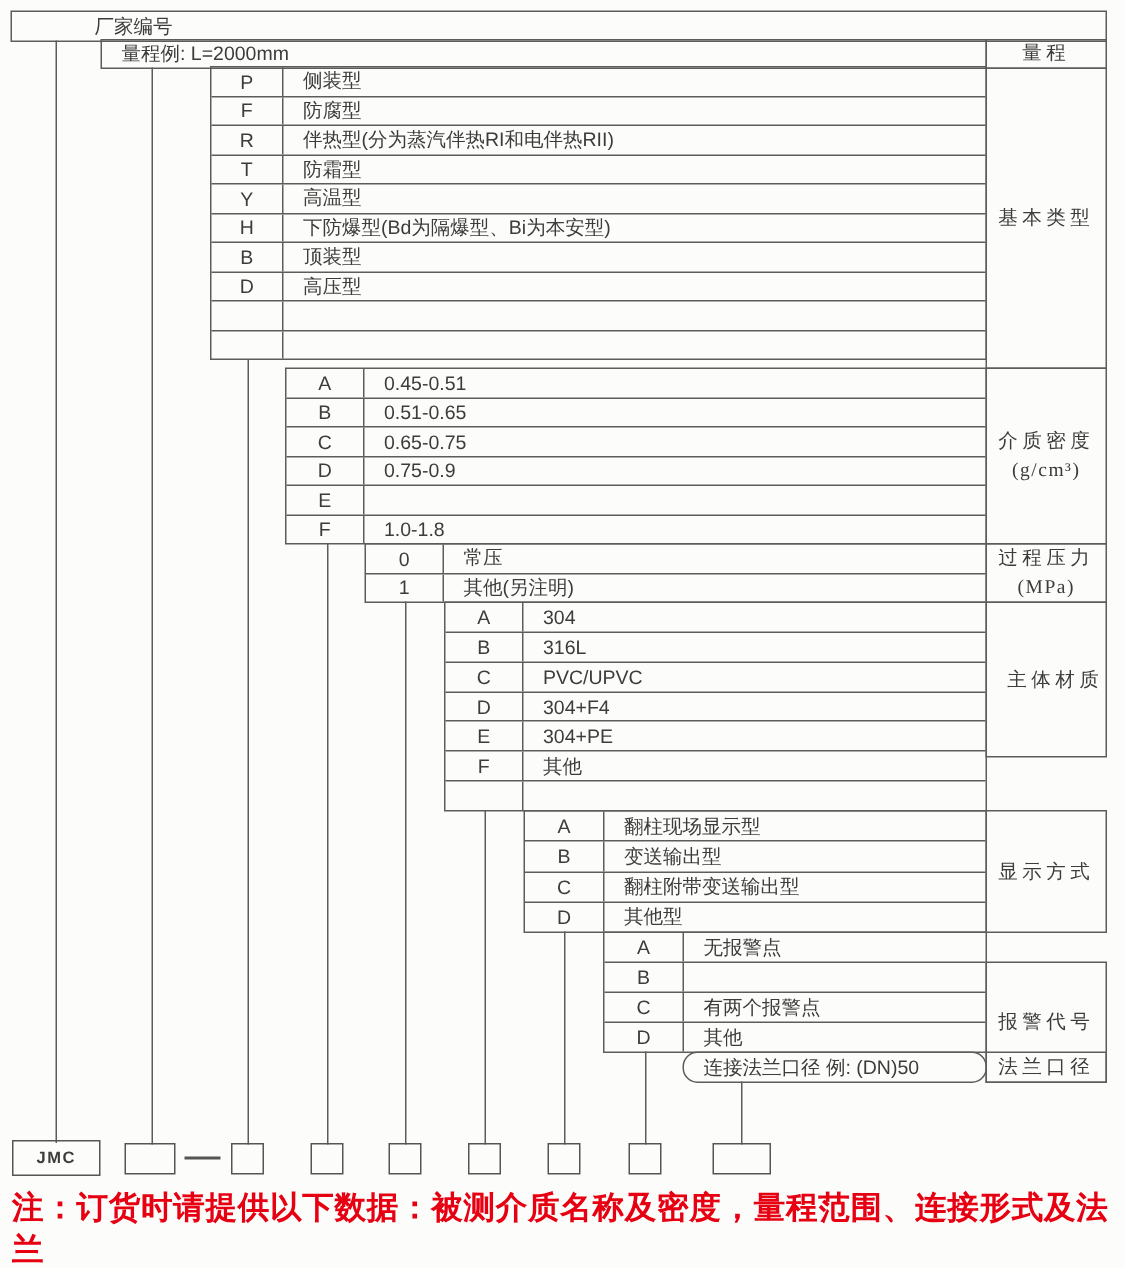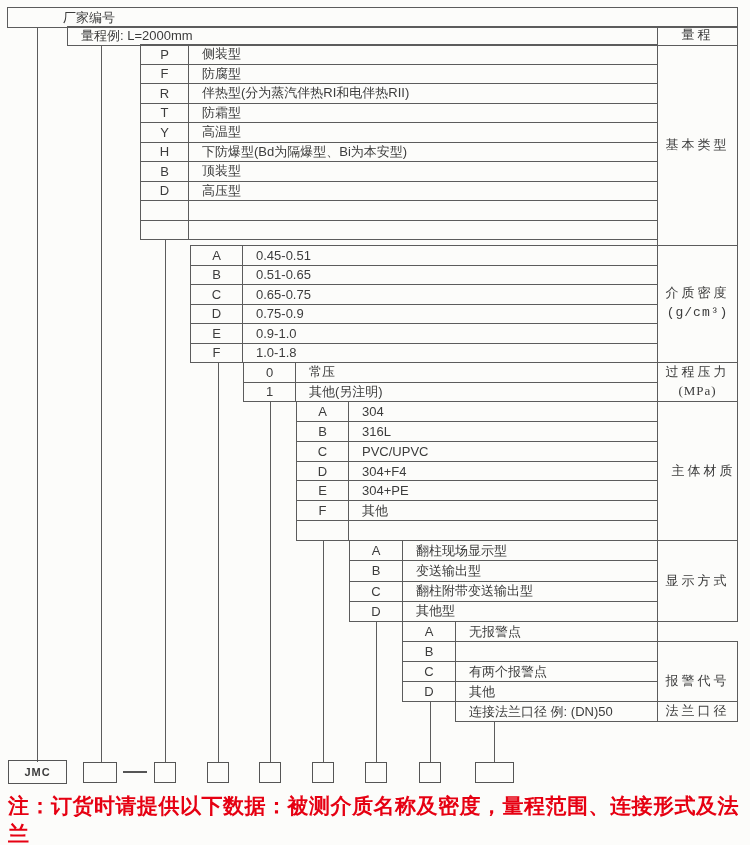--- a/index.html
+++ b/index.html
@@ -114,21 +114,20 @@
         <div class="row">
           <div class="code" style="width: 52px;">C</div>
           <div class="desc">0.65-0.75</div>
         </div>
         <div class="row">
           <div class="code" style="width: 52px;">D</div>
           <div class="desc">0.75-0.9</div>
         </div>
         <div class="row">
           <div class="code" style="width: 52px;">E</div>
-          <div class="desc">0.9-1.0</div>
         </div>
         <div class="row">
           <div class="code" style="width: 52px;">F</div>
           <div class="desc">1.0-1.8</div>
         </div>
       </div>
       <div class="sec" style="left: 243px; top: 362px; width: 415px; height: 40px;">
         <div class="row">
           <div class="code" style="width: 52px;">0</div>
           <div class="desc">常压</div>
@@ -196,42 +195,42 @@
         </div>
         <div class="row">
           <div class="code" style="width: 53px;">C</div>
           <div class="desc">有两个报警点</div>
         </div>
         <div class="row">
           <div class="code" style="width: 53px;">D</div>
           <div class="desc">其他</div>
         </div>
       </div>
-      <div class="sec" style="left: 455px; top: 701px; width: 203px; height: 21px;">
+      <div class="sec" style="left: 455px; top: 701px; width: 203px; height: 21px; border-radius: 10px;">
         <div class="row">
           <div class="desc">连接法兰口径 例: (DN)50</div>
         </div>
       </div>
     </div>
 
   <div class="lbl" style="top:26px;height:20px;font-family:Liberation Mono, monospace;">
     <span>量程</span>
   </div>
   <div class="lbl" style="top:45px;height:201px;">
     <span>基本类型</span>
   </div>
-  <div class="lbl" style="top:245px;height:118px;font-family:Liberation Mono, monospace;">
+  <div class="lbl" style="top:245px;height:118px;">
     <span>介质密度</span>
       <span class="unit">(g/cm³)</span>
   </div>
   <div class="lbl" style="top:362px;height:40px;">
     <span>过程压力</span>
       <span class="unit">(MPa)</span>
   </div>
-  <div class="lbl" style="top:401px;height:140px;padding-left:12px;">
+  <div class="lbl" style="top:401px;height:104px;padding-left:12px;">
     <span>主体材质</span>
   </div>
   <div class="lbl" style="top:540px;height:82px;">
     <span>显示方式</span>
   </div>
   <div class="lbl" style="top:621px;height:81px;margin-top:20px;">
     <span>报警代号</span>
   </div>
   <div class="lbl" style="top:701px;height:21px;">
     <span>法兰口径</span>

